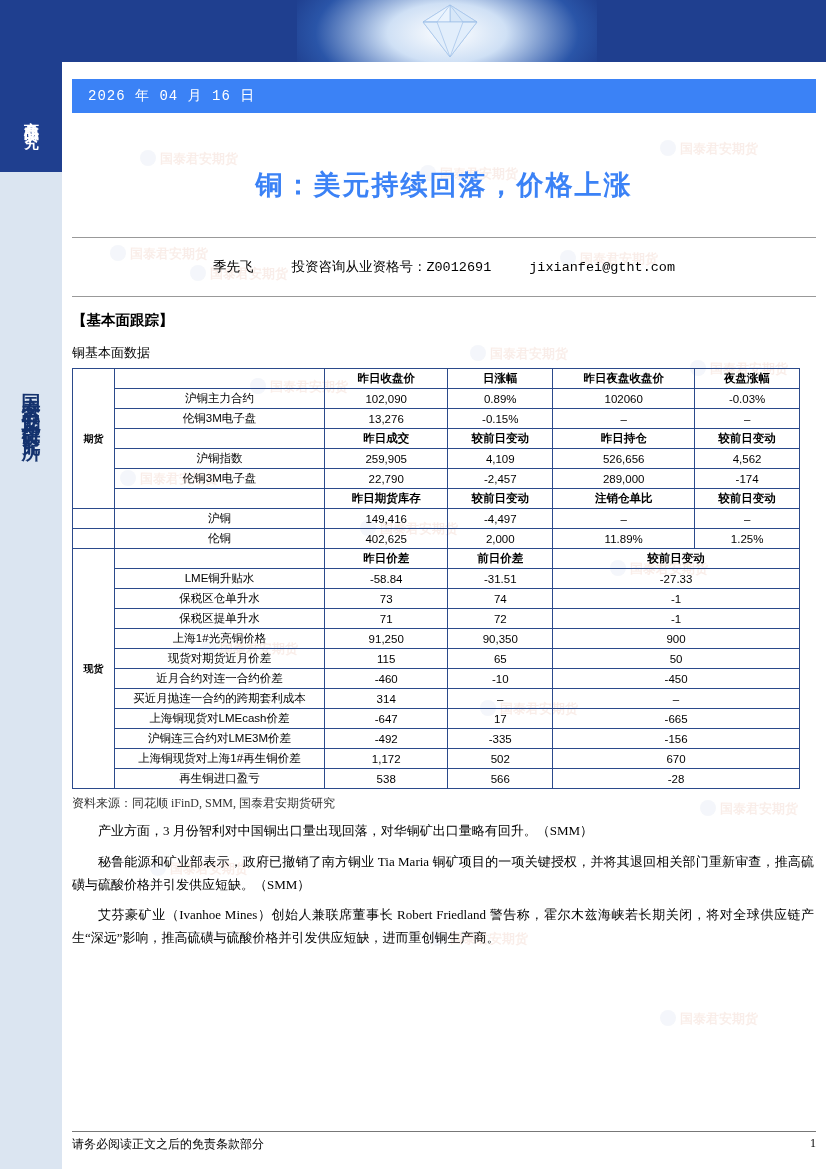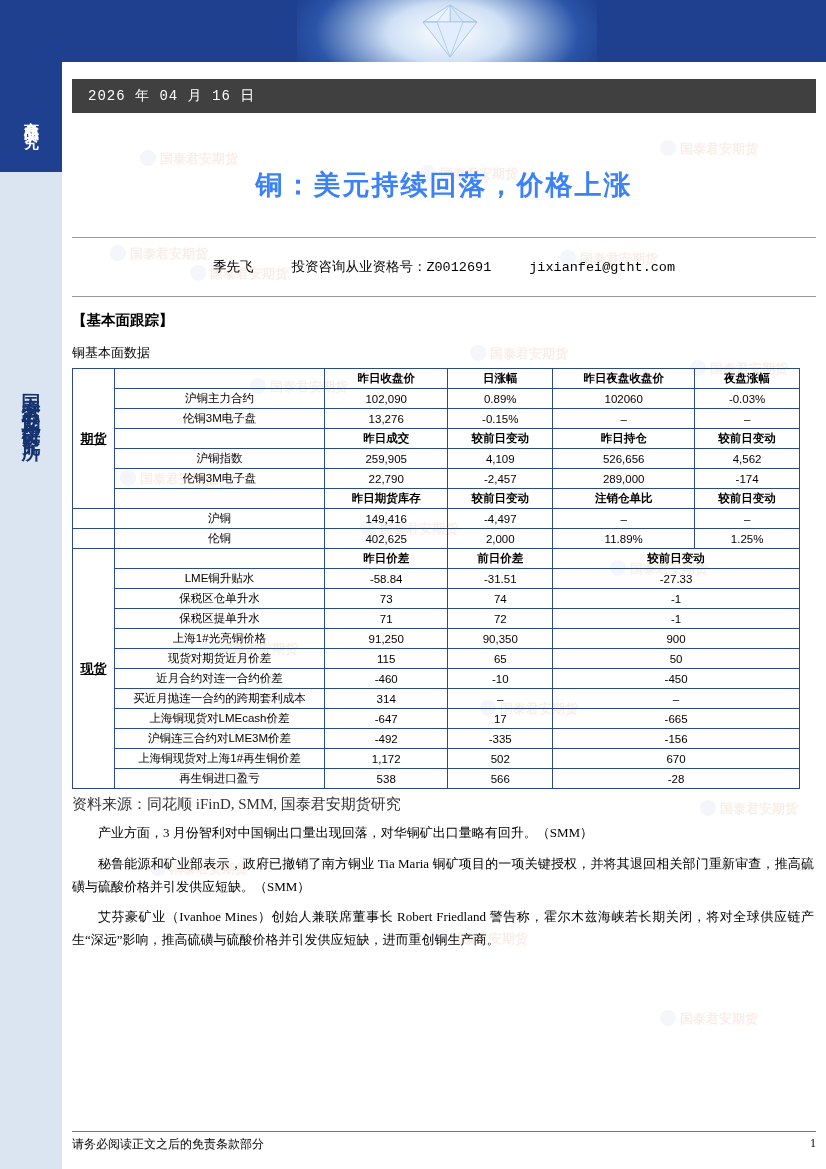--- a/index.html
+++ b/index.html
@@ -51,21 +51,21 @@
     position:absolute; left:235px; top:-42px; width:300px; height:150px;
     background: radial-gradient(ellipse at center, #ffffff 0%, #cfe0f5 28%, #2a55a8 62%, rgba(31,63,143,0) 78%);
   }
   .gem {
     position:absolute; left:345px; top:2px; width:86px; height:58px;
   }
 
   
   .date-bar {
     position:absolute; left:72px; top:79px; width:744px; height:34px;
-    background:#404040;
+    background:#3b82f6;
     color:#fff;
     display:flex; align-items:center;
     padding-left:16px;
     font-size:14px;
     letter-spacing:1px;
     font-family:"Liberation Mono","DejaVu Sans Mono",monospace;
   }
 
   
   .content {
@@ -110,30 +110,29 @@
   table.data td, table.data th {
     border:1px solid #2b4a8b;
     text-align:center;
     padding:2px 3px;
     height:19px;
     color:#000;
     background:rgba(255,255,255,0.0);
   }
   table.data th { font-weight:bold; }
   td.side {
-    font-weight:bold; width:42px; font-size:13px;
+    font-weight:bold; width:42px; font-size:10px;
     font-family:"Liberation Serif",serif;
-    text-decoration:underline;
   }
   td.lbl { width:210px; }
   .neg { color:#d81e06; }
 
   .src {
     margin:6px 0 0 10px;
-    font-size:15px;
+    font-size:12px;
     color:#333;
   }
 
   .news-head { margin:20px 0 4px 10px; font-size:14.5px; font-weight:bold; }
   .para {
     margin:8px 12px 0 10px;
     font-size:13px;
     line-height:1.75;
     text-align:justify;
     text-indent:2em;

